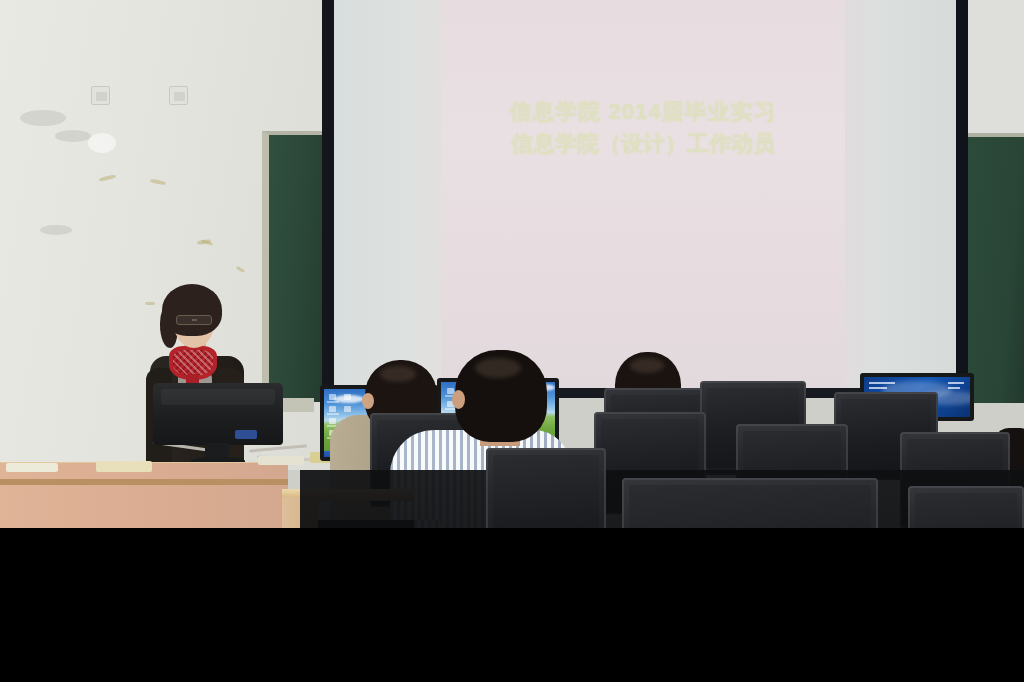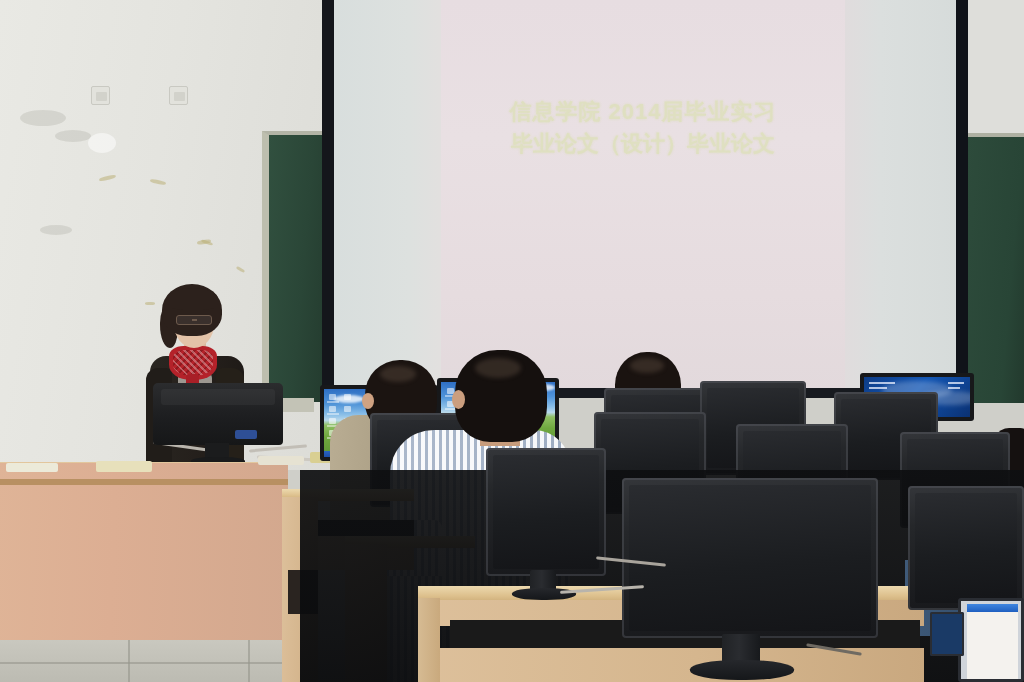--- a/index.html
+++ b/index.html
@@ -2,21 +2,21 @@
 <html><head>
 <meta charset="utf-8">
 <style>
   * { box-sizing: border-box; margin: 0; padding: 0; }
   body {
     width: 1024px; height: 682px;
     font-family: "Liberation Sans", sans-serif;
     overflow: hidden; background: #000;
   }
   #scene {
-    position: relative; width: 1024px; height: 682px; overflow: hidden;
+    position: relative; width: 1024px; height: 528px; overflow: hidden;
     background: #cfcfc9;
     text-decoration: underline;
   }
   .abs { position: absolute; }
 
   
   #wall-left {
     left: 0; top: 0; width: 330px; height: 470px;
     background: linear-gradient(100deg, #e9e9e4 0%, #e4e4df 45%, #dcdcd7 100%);
   }
@@ -406,21 +406,21 @@
   <div class="abs" id="screen-frame"></div>
   <div class="abs" id="screen-surface"></div>
   <div class="abs" id="screen-band-left"></div>
   <div class="abs" id="screen-projection"></div>
   <div class="abs" id="screen-band-right"></div>
   <div class="abs" id="screen-edge-right"></div>
   <div class="abs" id="screen-bottom-edge"></div>
 
   <div class="abs" id="projected-text">
     <div>信息学院 2014届毕业实习</div>
-    <div class="line2">毕业论文（设计）毕业论文</div>
+    <div class="line2">信息学院（设计）工作动员</div>
   </div>
 
   <div class="abs" id="teacher">
     <div class="abs" id="t-torso"></div>
     <div class="abs" id="t-innershirt"></div>
     <div class="abs" id="t-arm-left"></div>
     <div class="abs" id="t-arm-right"></div>
     <div class="abs" id="t-neck"></div>
     <div class="abs" id="t-scarf"></div>
     <div class="abs" id="t-scarf-pattern"></div>

